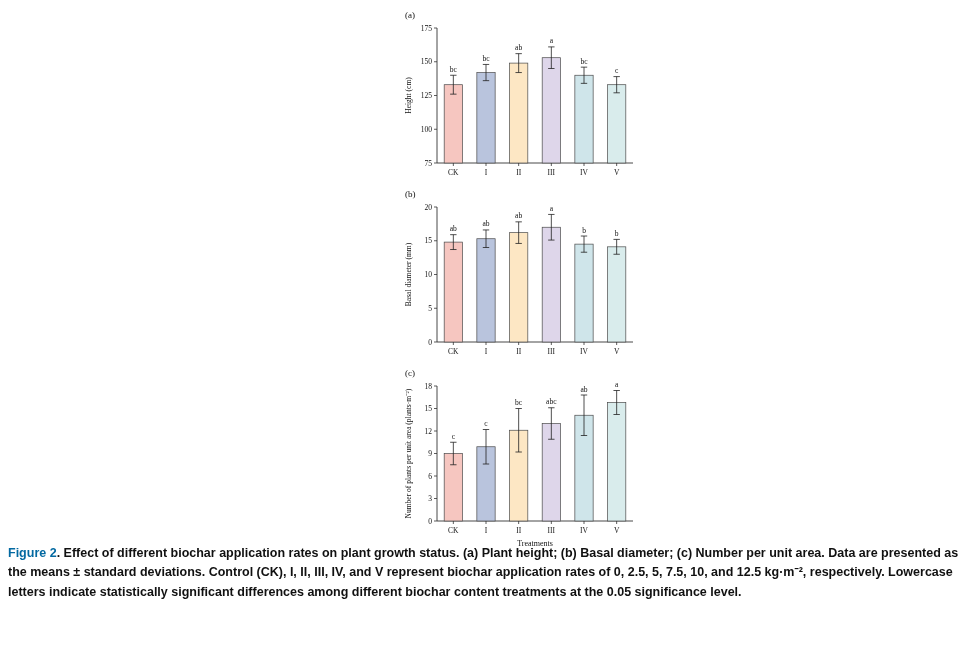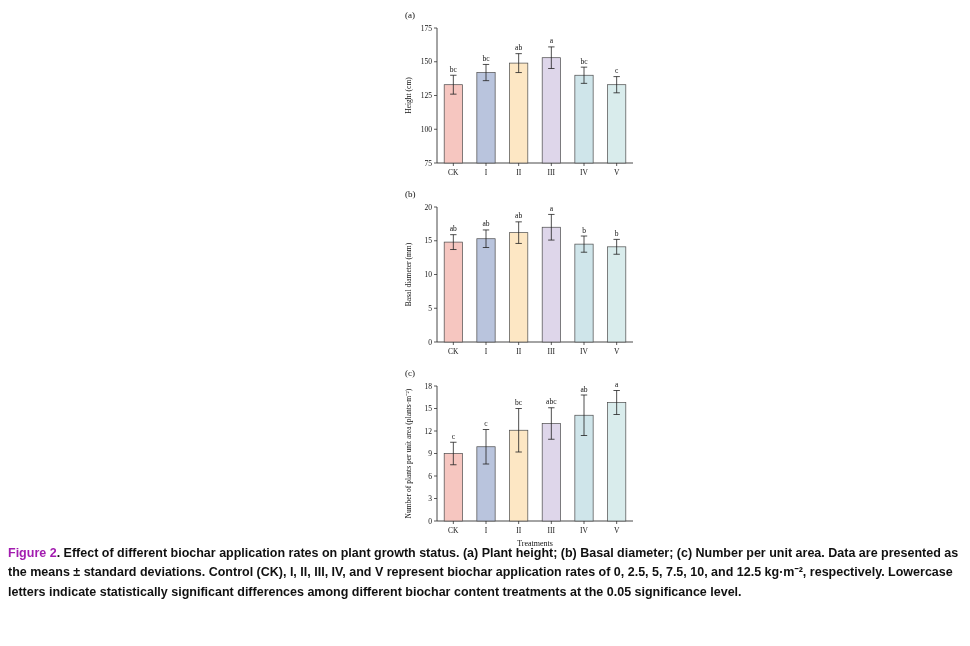--- a/index.html
+++ b/index.html
@@ -48,21 +48,21 @@
     left: 8px;
     top: 544px;
     width: 952px;
     font-family: "Liberation Sans", sans-serif;
     font-size: 12.5px;
     font-weight: bold;
     line-height: 1.55;
     color: #111;
   }
   .fig-num {
-    color: #a21caf;
+    color: #0369a1;
   }
 </style>
 </head>
 <body>
 
 <div class="figure-wrap">
 
   <div class="panels">
 
     <div class="panel">

